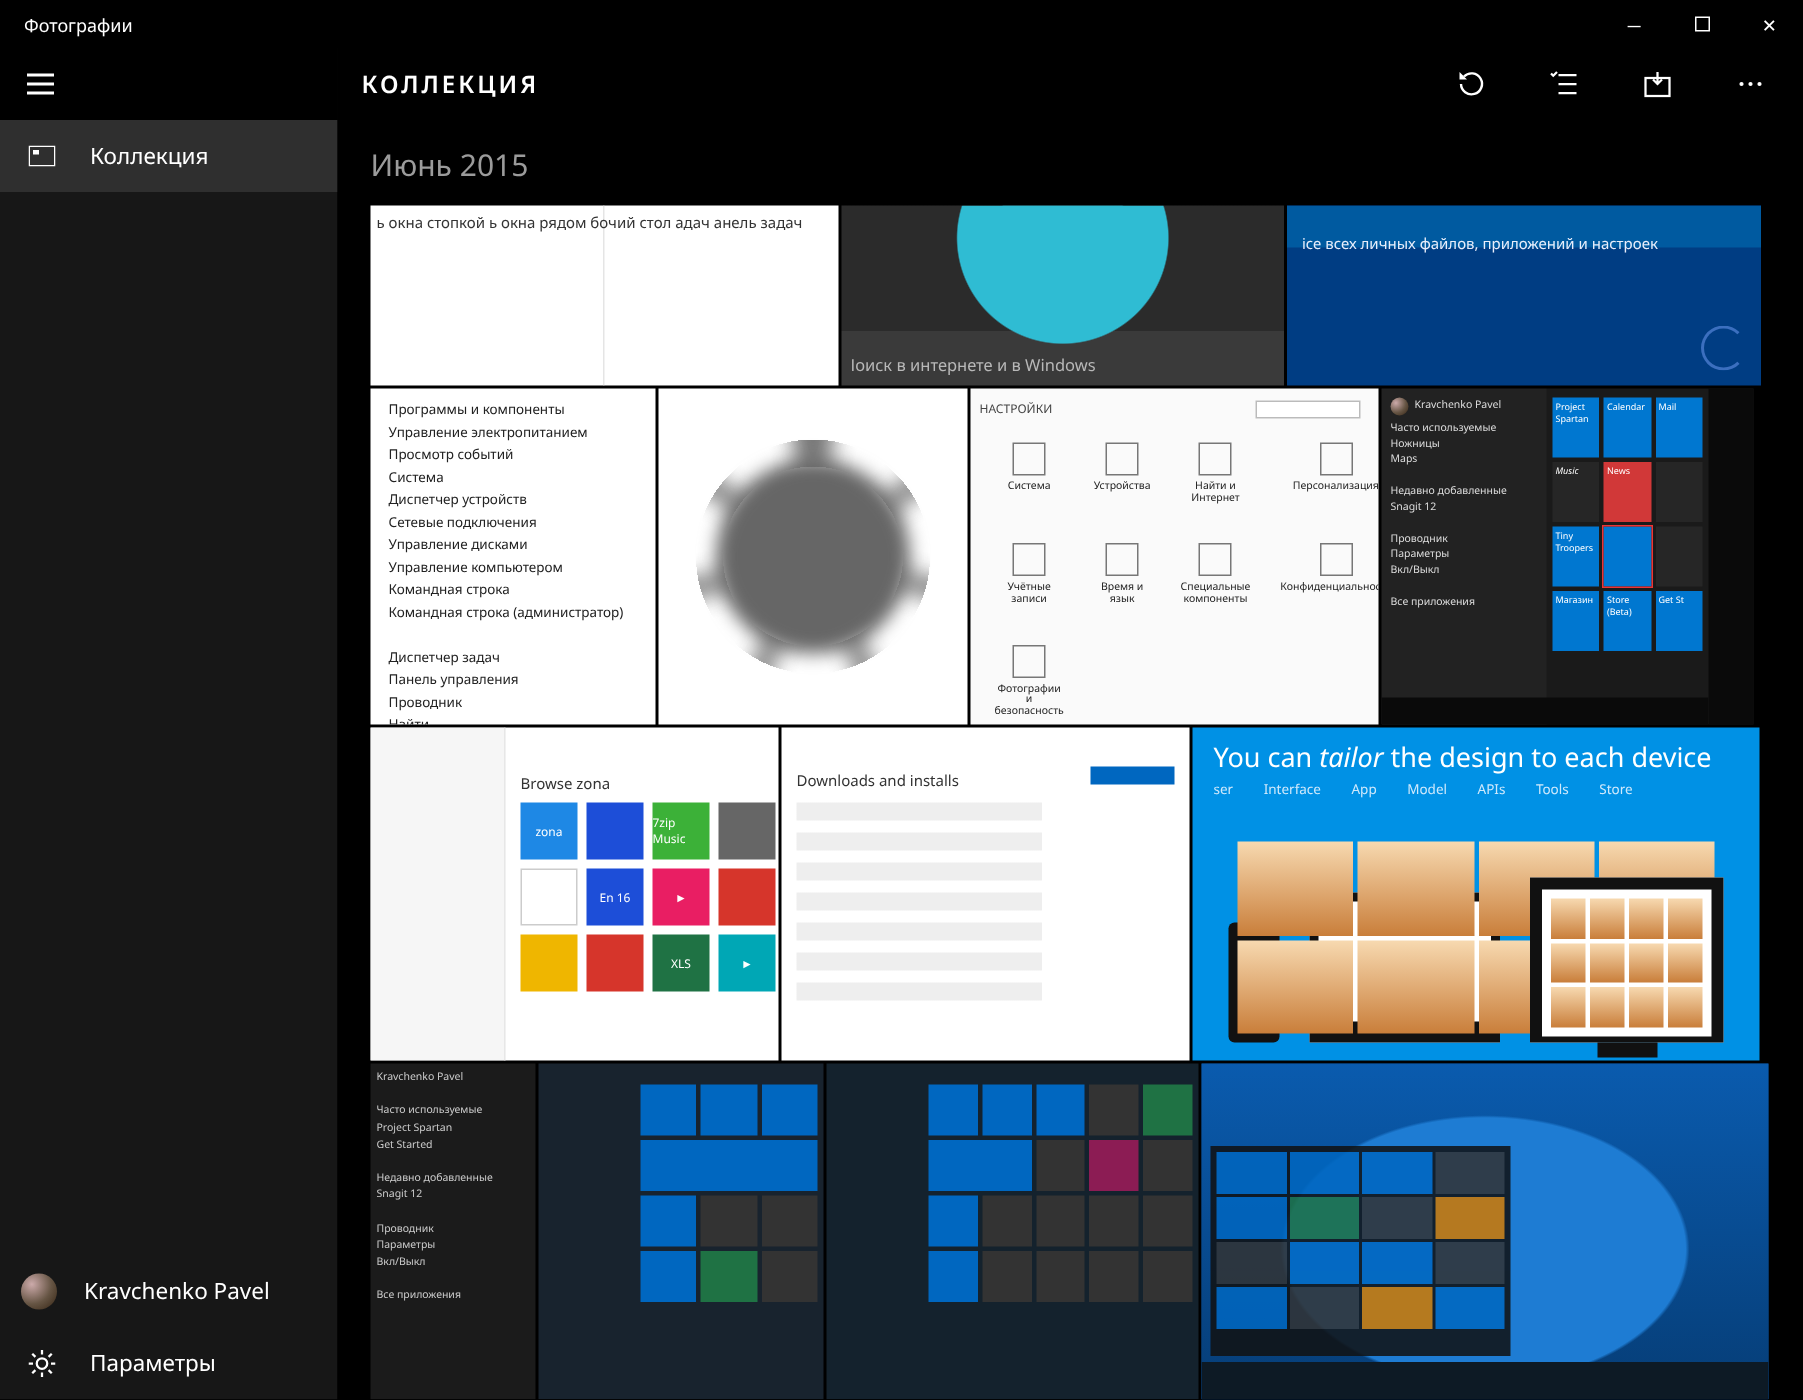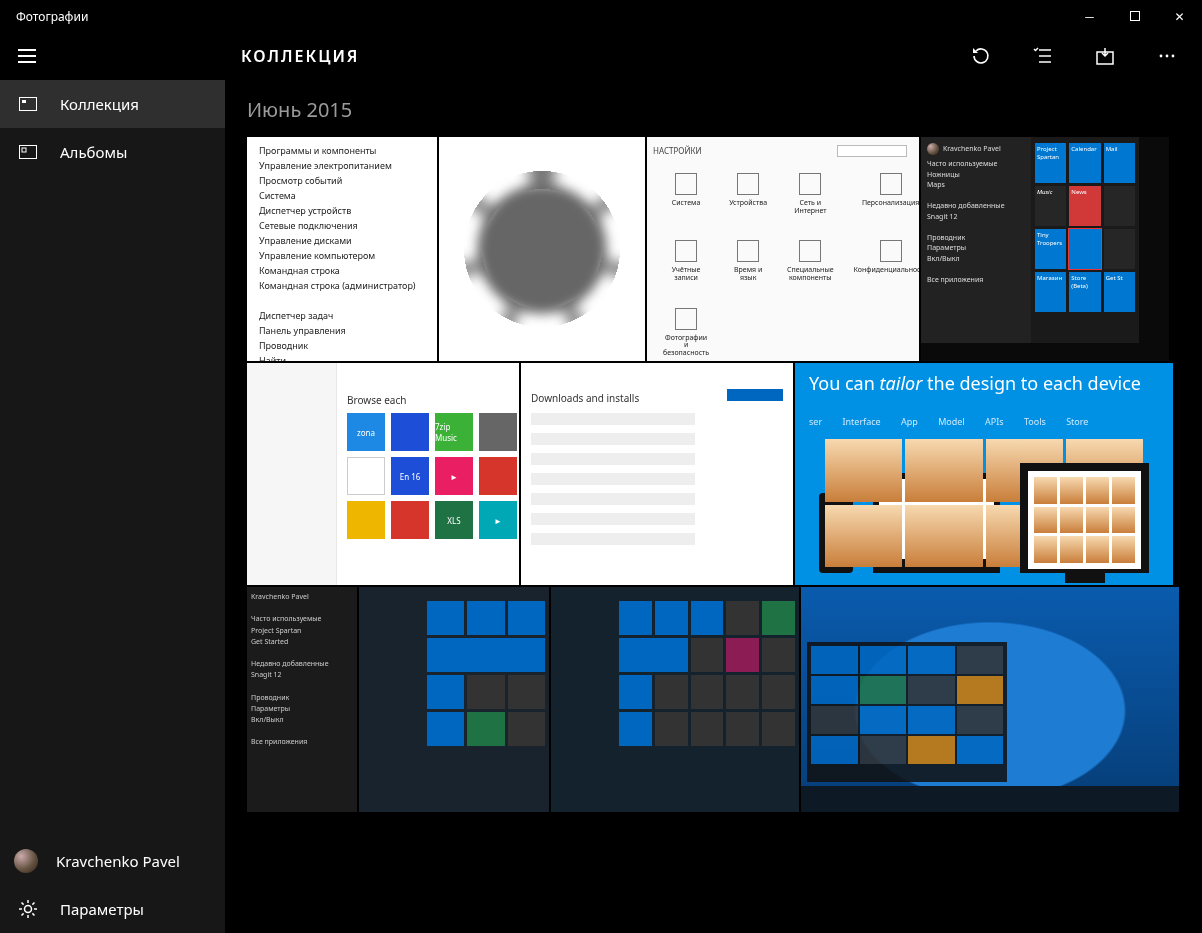--- a/index.html
+++ b/index.html
@@ -183,21 +183,21 @@
   .r3b .rows { position:absolute; left:10px; top:50px; right:10px;
     display:flex; flex-direction:column; gap:8px; }
   .r3b .r { height:12px;
     background:linear-gradient(to right,#eee 0 65%, transparent 65%); }
 
   .r3c { width:378px; height:222px; background:#0091e5; position:relative;
     color:#fff;padding-left:12px; }
   .r3c .big { position:absolute; left:14px; top:8px; right:10px;
     font-size:18px; }
   .r3c .big i { font-style:italic; }
-  .r3c .sub { position:absolute; left:14px; top:52px; font-size:9px;
+  .r3c .sub { position:absolute; left:14px; top:34px; font-size:9px;
     color:#cfe9fc; word-spacing:18px; }
   .r3c .mock { position:absolute; left:24px; right:24px; top:70px; bottom:12px;
     display:flex; align-items:flex-end; gap:20px; justify-content:center; }
   .phone { width:40px; height:80px; background:#111; border-radius:4px; }
   .laptop { width:150px; height:100px; background:#fff; border:6px solid
     #111; border-bottom-width:14px; }
   .monitor { width:150px; height:110px; background:#fff; border:8px solid
     #111; border-bottom-width:4px; position:relative; }
   .monitor::after { content:""; position:absolute; bottom:-14px; left:50%;
     transform:translateX(-50%); width:40px; height:10px; background:#111; }
@@ -274,29 +274,20 @@
     <div class="navitem selected">
       <span class="icon">
         <svg width="18" height="14" viewBox="0 0 18 14">
             <rect x="0.5" y="0.5" width="17" height="13" fill="none" stroke="#fff"></rect>
             <rect x="3" y="3" width="4" height="3" fill="#fff"></rect>
           </svg>
       </span>
       <span>Коллекция</span>
     </div>
 
-    <div class="navitem">
-      <span class="icon">
-        <svg width="18" height="14" viewBox="0 0 18 14">
-            <rect x="0.5" y="0.5" width="17" height="13" fill="none" stroke="#fff"></rect>
-            <rect x="3" y="3" width="4" height="4" fill="none" stroke="#fff"></rect>
-          </svg>
-      </span>
-      <span>Альбомы</span>
-    </div>
 
     <div class="spacer"></div>
 
     <div class="user-row">
       <span class="avatar"></span>
       <span>Kravchenko Pavel</span>
     </div>
 
     <div class="navitem">
       <span class="icon">
@@ -353,20 +344,39 @@
             </svg>
         </span>
       </div>
     </div>
 
     <div class="scroll">
       <div class="datehdr">Июнь 2015</div>
 
       <div class="rows">
 
+        <div class="row">
+          <div class="tile r1a">
+            <div class="divider"></div>
+            <div class="lines">ь окна стопкой
+ь окна рядом
+бочий стол
+
+адач
+
+анель задач</div>
+          </div>
+          <div class="tile r1b">
+            <div class="search">Іоиск в интернете и в Windows</div>
+          </div>
+          <div class="tile r1c">
+            <div class="hdr">ісе
+всех личных файлов, приложений и настроек</div>
+          </div>
+        </div>
 
         <div class="row">
           <div class="tile r2a">
             <div class="menu">Программы и компоненты
 Управление электропитанием
 Просмотр событий
 Система
 Диспетчер устройств
 Сетевые подключения
 Управление дисками
@@ -393,21 +403,21 @@
               <div class="cell">
                   <div class="ic"></div>
                   <div class="lbl">Система</div>
                 </div>
               <div class="cell">
                   <div class="ic"></div>
                   <div class="lbl">Устройства</div>
                 </div>
               <div class="cell">
                   <div class="ic"></div>
-                  <div class="lbl">Сеть и Интернет</div>
+                  <div class="lbl">Найти и Интернет</div>
                 </div>
               <div class="cell">
                   <div class="ic"></div>
                   <div class="lbl">Персонализация</div>
                 </div>
               <div class="cell">
                   <div class="ic"></div>
                   <div class="lbl">Учётные записи</div>
                 </div>
               <div class="cell">
@@ -461,21 +471,21 @@
               <div class="t">Store (Beta)</div>
               <div class="t">Get St</div>
             </div>
             <div class="tb"></div>
           </div>
         </div>
 
         <div class="row">
           <div class="tile r3a">
             <div class="side"></div>
-            <div class="hdr">Browse each</div>
+            <div class="hdr">Browse zona</div>
             <div class="apps">
               <div class="ap c-blue">zona</div>
               <div class="ap c-dblue"></div>
               <div class="ap c-green">7zip Music</div>
               <div class="ap c-gray"></div>
               <div class="ap c-wht"></div>
               <div class="ap c-dblue">En 16</div>
               <div class="ap c-pink">►</div>
               <div class="ap c-red"></div>
               <div class="ap c-ylw"></div>

